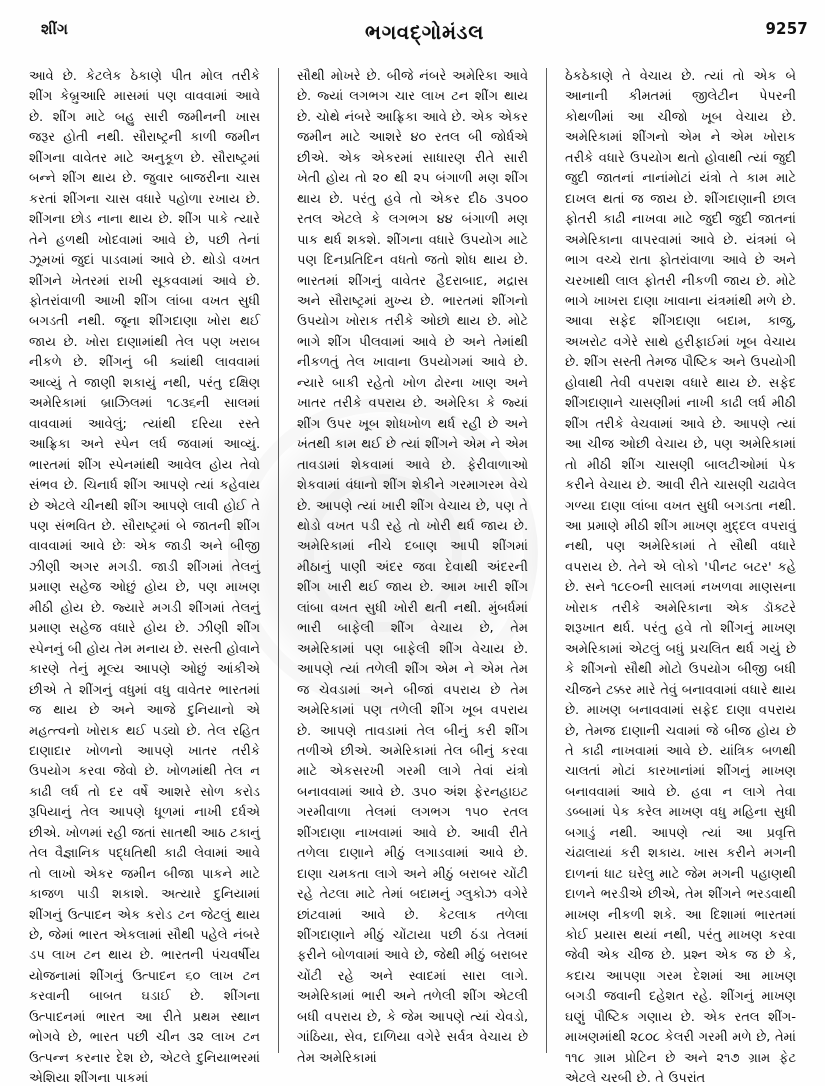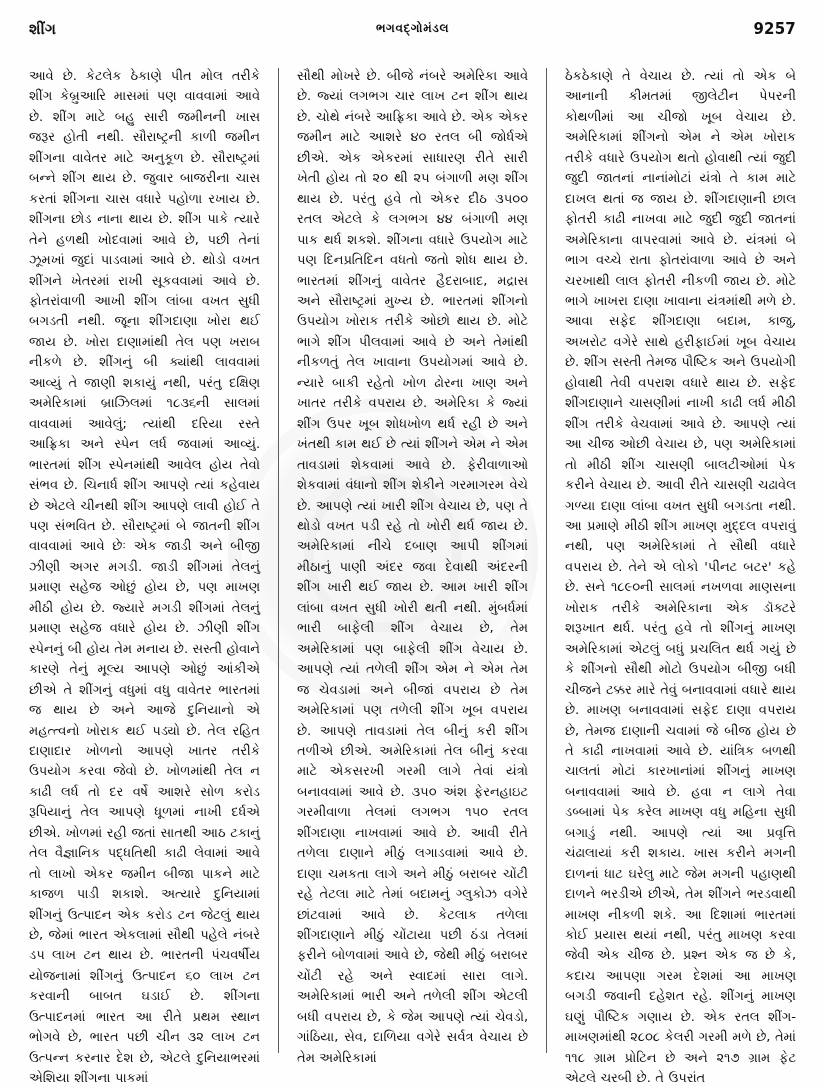--- a/index.html
+++ b/index.html
@@ -38,37 +38,37 @@
     width: 56%;
     height: 56%;
     border-radius: 50%;
     border: 10px solid rgba(0,0,0,0.025);
     box-sizing: border-box;
   }
 
   
   .running-head {
     position: absolute;
-    left: 29px;
+    left: 41px;
     top: 22px;
     width: 767px;
     height: 26px;
     display: flex;
     align-items: flex-start;
     justify-content: space-between;
     z-index: 3;
   }
   .rh-left, .rh-right {
     font-size: 15px;
     font-weight: bold;
     letter-spacing: 0.2px;
     line-height: 1;
   }
   .rh-center {
-    font-size: 12px;
+    font-size: 20px;
     font-weight: bold;
     letter-spacing: 0.6px;
     line-height: 1;
     position: absolute;
     left: 0;
     right: 0;
     text-align: center;
   }
 
   

